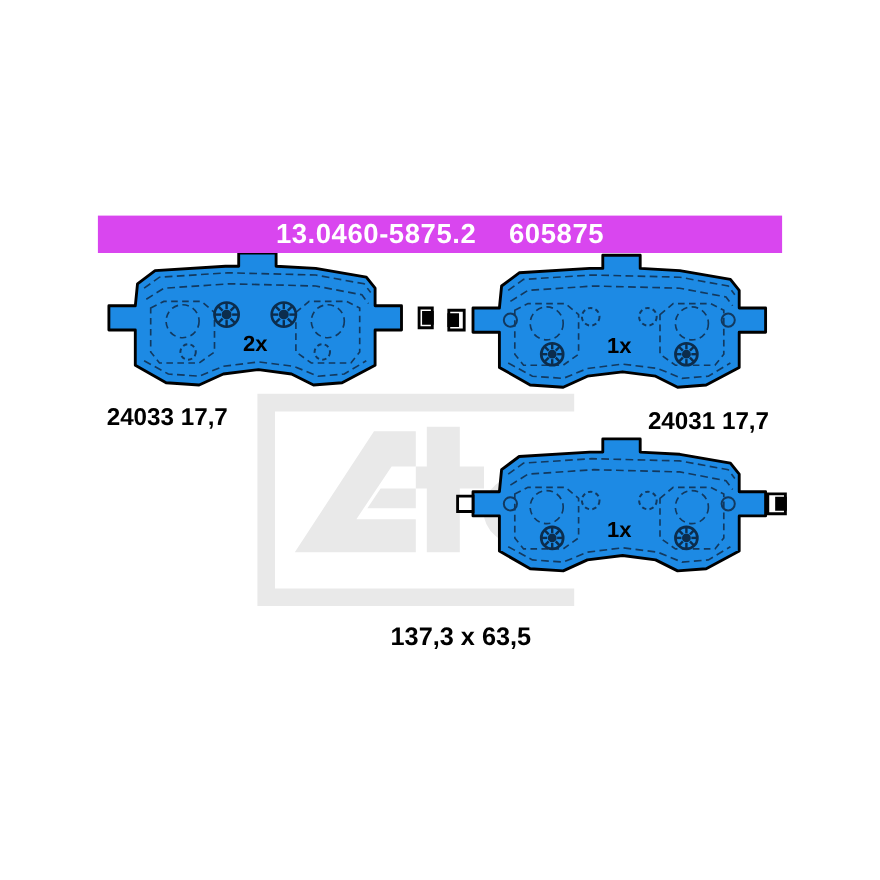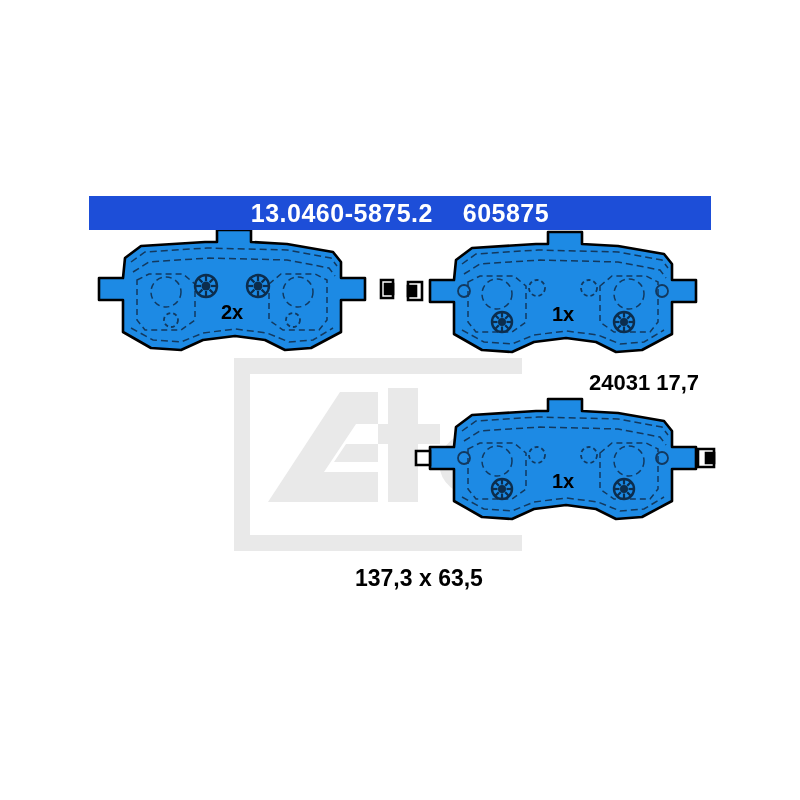--- a/index.html
+++ b/index.html
@@ -93,21 +93,21 @@
 
       <path d="M160 36 L190 36 L190 150 L160 150 Z" fill="#e9e9e9"></path>
       <path d="M150 72 L212 72 L212 92 L150 92 Z" fill="#e9e9e9"></path>
 
       <path d="M222 110 a30 26 0 1 1 8 22 l-16 -14 a14 12 0 1 0 -4 -12 Z" fill="#e9e9e9"></path>
       <ellipse cx="248" cy="112" rx="30" ry="26" fill="none" stroke="#e9e9e9" stroke-width="13"></ellipse>
       <rect x="224" y="104" width="48" height="13" fill="#e9e9e9"></rect>
     </svg>
   </div>
 
-  <div class="banner" style="background: #1d4ed8;">
+  <div class="banner" style="background: #d946ef;">
     <div class="banner-text">13.0460-5875.2    605875</div>
   </div>
 
   <div class="pad-group pad-1">
     <svg width="320" height="130" viewBox="0 0 320 130" xmlns="http://www.w3.org/2000/svg">
       <g fill="#1d8ae4" stroke="#000000" stroke-width="2.6" stroke-linejoin="round">
 
         <path d="M50 22
                  L66 10
                  L130 6
@@ -382,16 +382,17 @@
         <path d="M292 44 L308 44 L308 62 L292 62 Z"></path>
         <path d="M300 48 L308 48 L308 58 L300 58 Z" fill="#000000"></path>
       </g>
 
       <g fill="#ffffff" stroke="#000000" stroke-width="2.6">
         <path d="M10 46 L24 46 L24 60 L10 60 Z"></path>
       </g>
     </svg>
   </div>
 
+  <div class="caption cap-1">24033 17,7</div>
   <div class="caption cap-2">24031 17,7</div>
   <div class="cap-dim">137,3 x 63,5</div>
 
 </div>
 
 </body></html>

